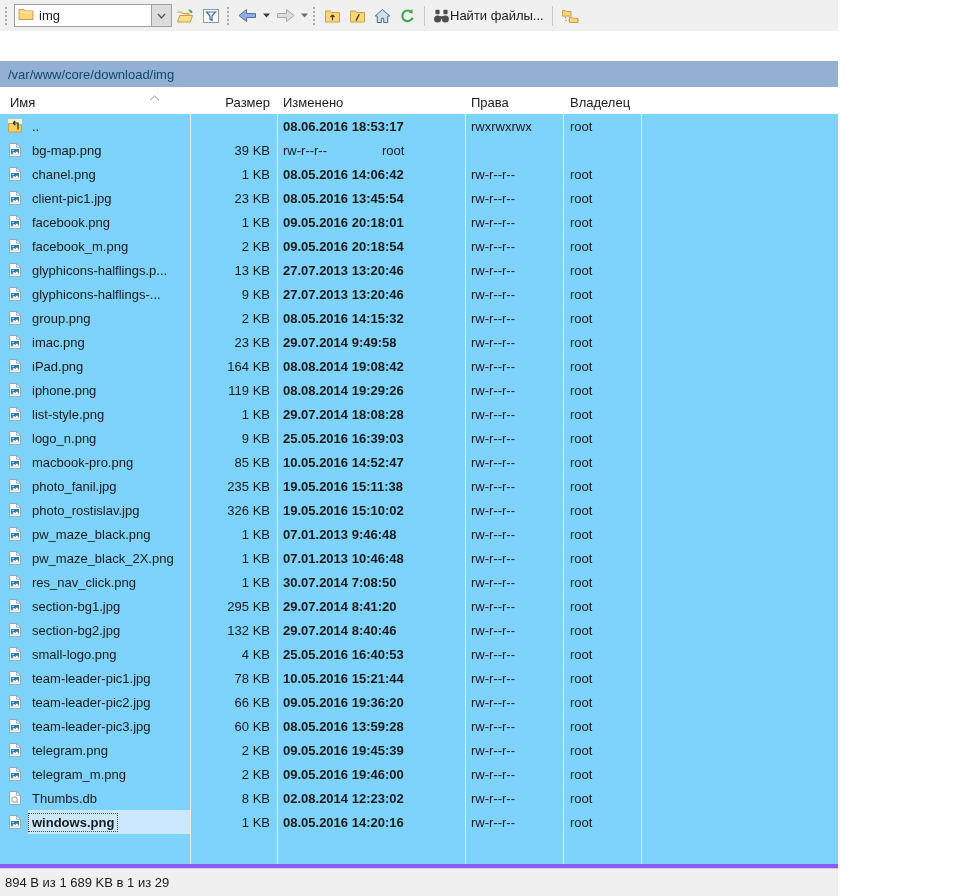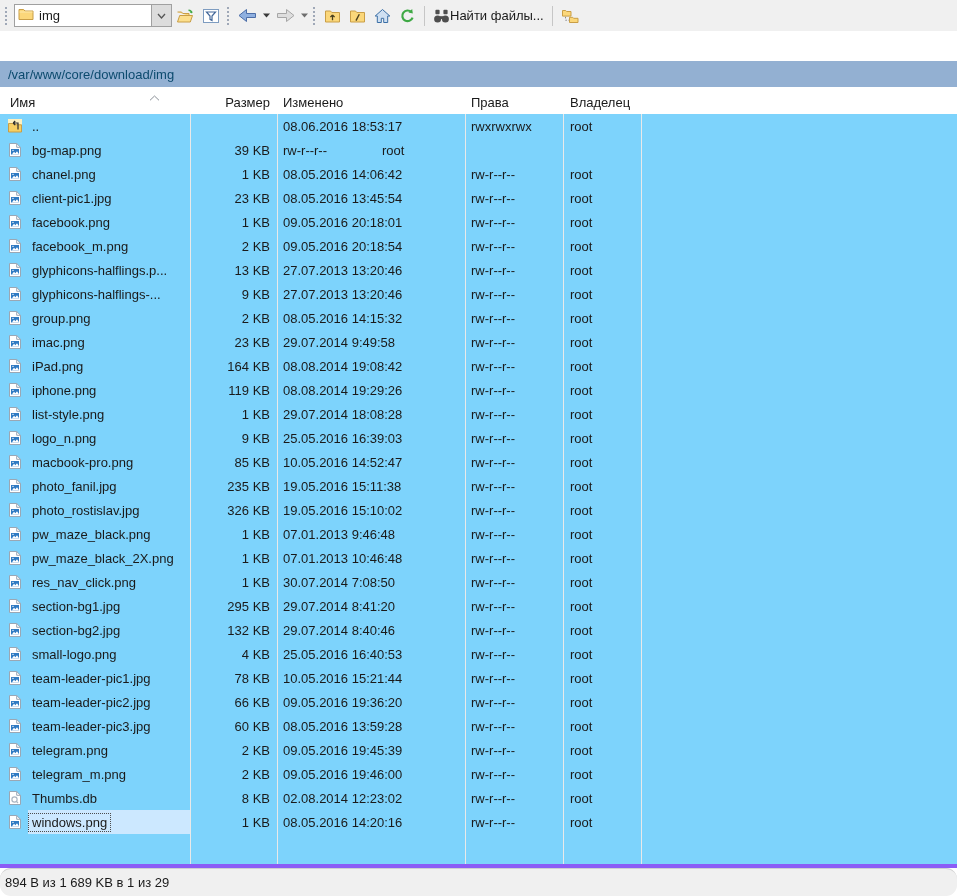--- a/index.html
+++ b/index.html
@@ -1,18 +1,18 @@
 <!DOCTYPE html>
 <html style="--pathbar-bg: #93b0d2; --selection-bg: #cce8ff; --toolbar-bg: #f0f0f0; --grid-line: #e9e9e9;"><head>
 <meta charset="utf-8">
 <style>
   * { margin:0; padding:0; box-sizing:border-box; }
   html,body { background:#fff; }
   body { font-family:"Liberation Sans", sans-serif; font-size:13px; color:#1a1a1a; }
-  #app { position:relative; width:957px; height:896px; overflow:hidden; background:#fff; }
+  #app { position:relative; width:838px; height:896px; overflow:hidden; background:#fff; }
 
   
   .tb { position:absolute; left:0; right:0; background:var(--toolbar-bg,#f0f0f0);
         display:flex; align-items:center; padding:0 2px; }
   #tb1 { top:0; height:31px; }
   #tb2 { top:31px; height:30px;margin-top:36px; }
   .grip { width:4px; height:18px; margin:0 4px 0 2px; flex:none;
           background-image:radial-gradient(#9fa8b7 1px, transparent 1.3px);
           background-size:4px 4px; background-position:center; }
   .sep { width:1px; height:20px; background:#c6c6c6; margin:0 4px; flex:none; }
@@ -43,40 +43,40 @@
   .header { position:absolute; top:0; left:0; right:0; height:27px; display:flex;
             background:#fff; align-items:flex-end; }
   .hcell { padding-bottom:4px; white-space:nowrap; overflow:hidden; }
   .sortmark { position:absolute; left:149px; top:2px; }
 
   .rows { position:absolute; top:27px; left:0; right:0; }
   .row { display:flex; height:24px; align-items:center; }
   .cell { height:100%; display:flex; align-items:center; overflow:hidden; white-space:nowrap; }
   .c-name   { width:190px; }
   .c-size   { width:87px;  justify-content:flex-end; padding-right:7px; }
-  .c-mod    { width:188px; padding-left:6px; }
+  .c-mod    { width:188px; padding-left:6px;font-weight:bold; }
   .c-rights { width:98px;  padding-left:6px; }
   .c-owner  { width:78px;  padding-left:7px; }
   .h-name   { width:190px; padding-left:10px; }
   .h-size   { width:87px;  justify-content:flex-end; display:flex; padding-right:7px; }
   .h-mod    { width:188px; padding-left:6px;margin-top:20px; }
   .h-rights { width:98px;  padding-left:6px; }
   .h-owner  { width:78px;  padding-left:7px; }
 
   .ficon { width:16px; height:16px; margin-left:7px; margin-right:5px; flex:none; }
   .ficon svg { display:block; }
   .nwrap { flex:1; height:100%; display:flex; align-items:center; min-width:0; }
-  .nwrap.sel { background:var(--selection-bg,#cce8ff); }
+  .nwrap.sel { background:var(--selection-bg,#cce8ff);font-weight:bold; }
   .ntext { padding:1px 3px; border:1px solid transparent; overflow:hidden; white-space:nowrap; }
   .sel .ntext { border:1px dotted #4d4d4d; }
 
   
   .status { position:absolute; left:0; right:0; bottom:0; height:28px;
             background:var(--toolbar-bg,#f0f0f0); border-top:1px solid #d0d0d0;
-            display:flex; align-items:center; padding-left:5px;border-radius:11px; }
+            display:flex; align-items:center; padding-left:5px; }
 </style>
 </head>
 <body>
 
 <div id="app">
 
   <div id="tb1" class="tb">
     <div class="grip"></div>
 
     <div class="combo">

